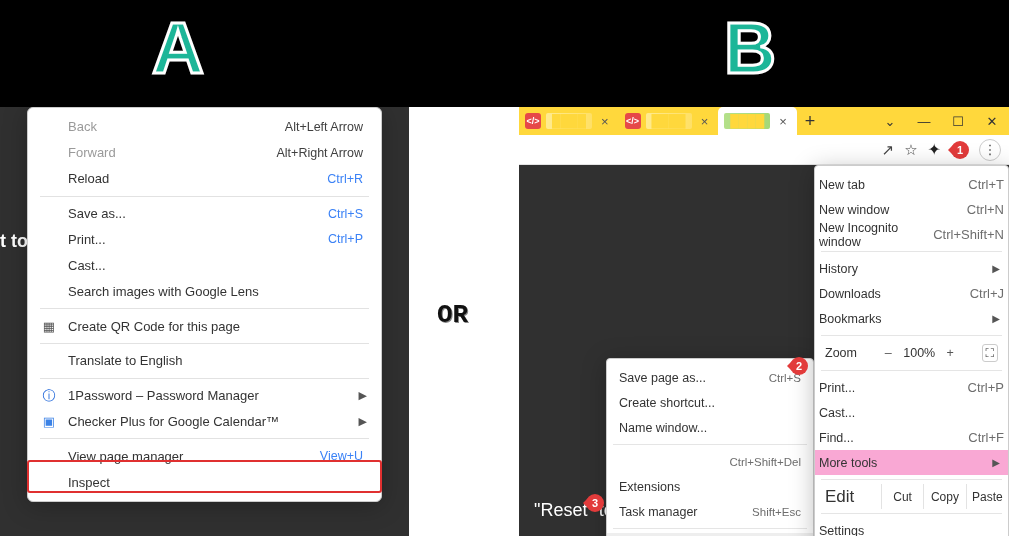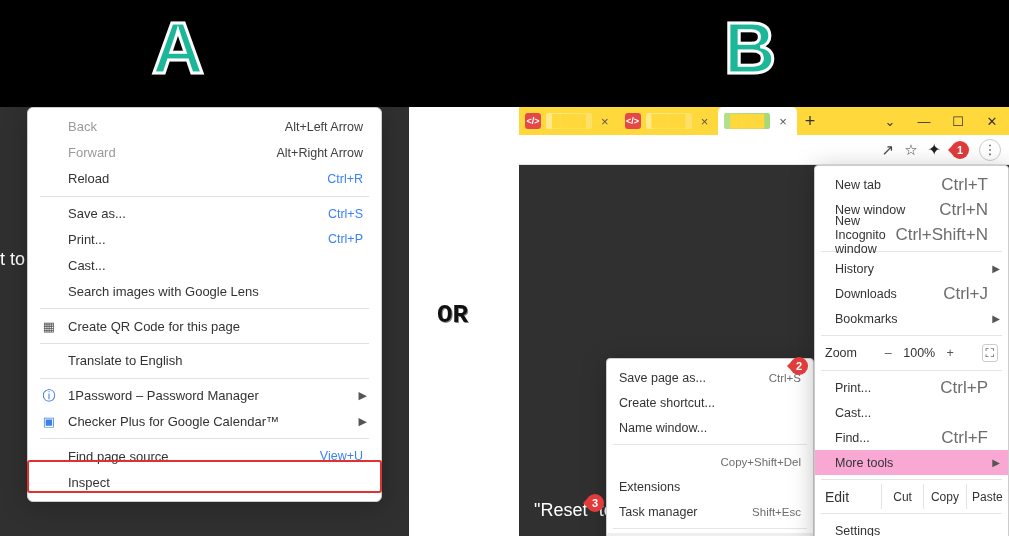--- a/index.html
+++ b/index.html
@@ -6,21 +6,21 @@
   html, body { width: 1009px; height: 536px; font-family: "Segoe UI", Arial, sans-serif; font-size: 13px; color: #333; background: #fff; overflow: hidden; }
   .root { position: relative; width: 1009px; height: 536px; }
 
   .black-top { position: absolute; left: 0; top: 0; width: 1009px; height: 107px; background: #000; }
   .label-A, .label-B { position: absolute; font-weight: 900; font-size: 72px; line-height: 1; color: #1cb698; -webkit-text-stroke: 3px #fff; letter-spacing: 2px; }
   .label-A { left: 152px; top: 12px; }
   .label-B { left: 724px; top: 12px; }
 
   .dark-left { position: absolute; left: 0; top: 107px; width: 409px; height: 429px; background: #303030; }
   .dark-right { position: absolute; left: 519px; top: 107px; width: 490px; height: 429px; background: #303030; }
-  .white-left-edge { position: absolute; left: 0; top: 249px; color: #fff; font-size: 18px; font-weight: 400; }
+  .white-left-edge { position: absolute; left: 0; top: 231px; color: #fff; font-size: 18px; font-weight: 700; }
   .white-reset { position: absolute; left: 534px; top: 500px; color: #fff; font-size: 18px; font-weight: 300; }
 
   .or-label { position: absolute; left: 437px; top: 300px; font-size: 26px; font-family: "Courier New", monospace; font-weight: 900; color: #111; text-shadow: 1px 1px 0 #888; }
 
   
   .ctxA { position: absolute; left: 27px; top: 107px; width: 355px; height: 395px; background: #fff; border: 1px solid #ccc; border-radius: 6px; box-shadow: 0 4px 24px rgba(0,0,0,.25); padding: 6px 0; display: flex; flex-direction: column; }
   .ctxA .row { display: flex; align-items: center; height: 30px; padding: 0 18px 0 40px; position: relative; color: #333; }
   .ctxA .row.dis { color: #9a9a9a; }
   .ctxA .row .sc { margin-left: auto; color: #3b82f6; font-size: 12.5px; }
   .ctxA .row.dis .sc { color: #404040; }
@@ -44,31 +44,31 @@
 
   .toolbar { height: 30px; background: #fff; display: flex; align-items: center; justify-content: flex-end; gap: 10px; padding: 0 8px; border-bottom: 1px solid #e4e4e4; }
   .toolbar .tic { color: #444; font-size: 15px; }
   .toolbar .puzzle { color: #222; font-size: 16px; }
   .callout { background: #e23b3b; color: #fff; border-radius: 10px; min-width: 18px; height: 18px; font-size: 11px; display: inline-flex; align-items: center; justify-content: center; padding: 0 4px; font-weight: bold; position: relative; }
   .callout::before { content: ""; position: absolute; left: -8px; top: 4px; border: 5px solid transparent; border-right-color: #e23b3b; }
   .dots3 { width: 22px; height: 22px; border: 1px solid #ccc; border-radius: 11px; display: flex; align-items: center; justify-content: center; color: #444; }
 
   
   .mainMenu { position: absolute; left: 814px; top: 165px; width: 195px; background: #fff; border: 1px solid #ccc; border-radius: 4px; box-shadow: 0 4px 24px rgba(0,0,0,.25); padding: 6px 0; display: flex; flex-direction: column; z-index: 4; }
-  .mainMenu .mr { display: flex; align-items: center; height: 25px; padding: 0 20px; font-size: 12.5px; color: #333; position: relative; }
-  .mainMenu .mr .sc { margin-left: auto; color: #6d6d6d; font-size: 17px; }
+  .mainMenu .mr { display: flex; align-items: center; height: 25px; padding: 0 4px; font-size: 12.5px; color: #333; position: relative; }
+  .mainMenu .mr .sc { margin-left: auto; color: #6d6d6d; font-size: 13px; }
   .mainMenu .sep { height: 1px; background: #e5e5e5; margin: 4px 6px; }
   .mainMenu .sub { position: absolute; right: 8px; color: #555; font-size: 10px; }
   .mainMenu .mr.hi { background: #f9a8d4; }
   .zoomrow { display: flex; align-items: center; height: 26px; padding: 0 10px; font-size: 12.5px; }
   .zoomrow .zb { width: 22px; text-align: center; color: #555; }
   .zoomrow .zv { width: 40px; text-align: center; }
   .zoomrow .full { margin-left: auto; font-size: 12px; border: 1px solid #ccc; border-radius: 3px; padding: 1px 3px; }
   .editrow { display: flex; height: 25px; align-items:center; }
-  .editrow .lab { padding: 0 10px; flex: 1; font-size: 14px;}
+  .editrow .lab { padding: 0 10px; flex: 1; font-size: 17px;}
   .editrow .btn { flex: .9; text-align: center; font-size: 12px; border-left: 1px solid #e3e3e3; height: 100%; display:flex;align-items:center;justify-content:center; }
 
   
   .subMenu { position: absolute; left: 606px; top: 358px; width: 208px; background: #fff; border: 1px solid #ccc; border-radius: 4px; box-shadow: 0 4px 24px rgba(0,0,0,.25); padding: 6px 0; display: flex; flex-direction: column; z-index: 3; }
   .subMenu .sr { display: flex; align-items: center; height: 25px; padding: 0 12px; font-size: 12.5px; color: #333; text-align: right; }
   .subMenu .sr .sc { margin-left: auto; color: #6d6d6d; font-size: 11.5px; }
   .subMenu .sep { height: 1px; background: #e5e5e5; margin: 4px 6px; }
   .subMenu .sr.hi { background: #eeeeee; }
   .marker2 { position: absolute; left: 790px; top: 357px; z-index: 5; }
   .marker3 { position: absolute; left: 586px; top: 494px; z-index: 5; }
@@ -131,21 +131,21 @@
         <span>1Password – Password Manager</span>
         <span class="sub">▶</span>
       </div>
   <div class="row">
         <span class="ico" style="color:#3b82e6">▣</span>
         <span>Checker Plus for Google Calendar™</span>
         <span class="sub">▶</span>
       </div>
   <div class="sep"></div>
   <div class="row">
-        <span>Find page source</span>
+        <span>View page manager</span>
         <span class="sc">View+U</span>
       </div>
   <div class="row">
         <span>Inspect</span>
       </div>
 </div>
 <div class="inspect-hi"></div>
 
 <div class="winB">
   <div class="tabbar">
@@ -250,21 +250,21 @@
         <span class="sc">Ctrl+S</span>
       </div>
   <div class="sr">
         <span>Create shortcut...</span>
       </div>
   <div class="sr">
         <span>Name window...</span>
       </div>
   <div class="sep"></div>
   <div class="sr">
-        <span class="sc">Copy+Shift+Del</span>
+        <span class="sc">Ctrl+Shift+Del</span>
       </div>
   <div class="sr">
         <span>Extensions</span>
       </div>
   <div class="sr">
         <span>Task manager</span>
         <span class="sc">Shift+Esc</span>
       </div>
   <div class="sep"></div>
   <div class="sr hi"></div>

